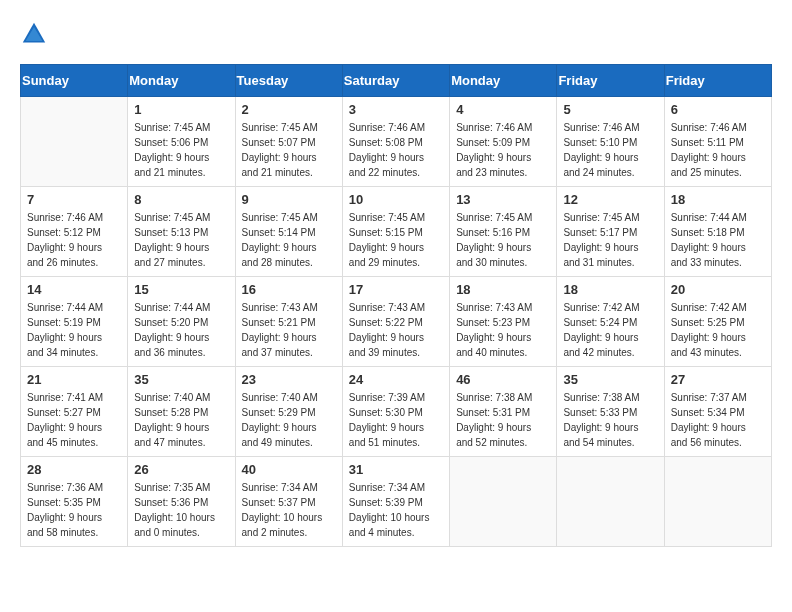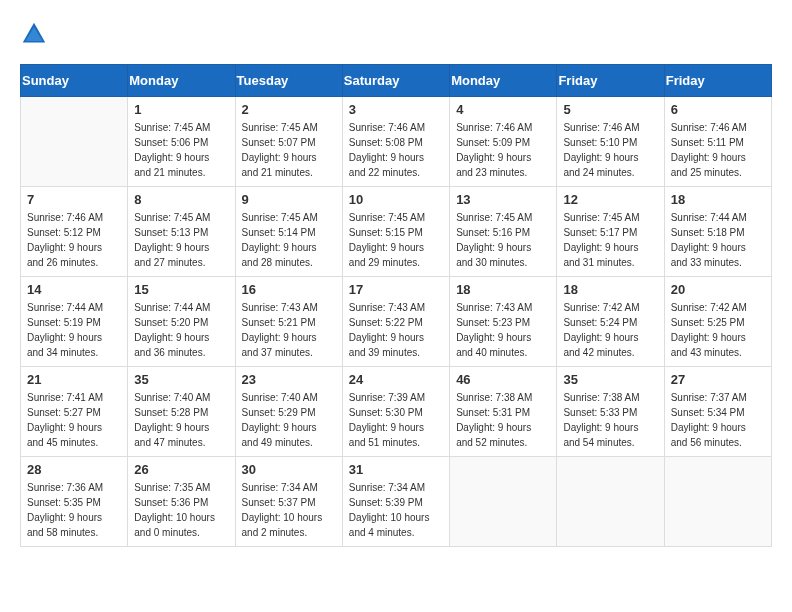--- a/index.html
+++ b/index.html
@@ -243,21 +243,21 @@
       <tr>
         <td>
           <div class="day-number">28</div>
           <div class="day-info">Sunrise: 7:36 AM<br>Sunset: 5:35 PM<br>Daylight: 9 hours and 58 minutes.</div>
         </td>
         <td>
           <div class="day-number">26</div>
           <div class="day-info">Sunrise: 7:35 AM<br>Sunset: 5:36 PM<br>Daylight: 10 hours and 0 minutes.</div>
         </td>
         <td>
-          <div class="day-number">30</div>
+          <div class="day-number">40</div>
           <div class="day-info">Sunrise: 7:34 AM<br>Sunset: 5:37 PM<br>Daylight: 10 hours and 2 minutes.</div>
         </td>
         <td>
           <div class="day-number">31</div>
           <div class="day-info">Sunrise: 7:34 AM<br>Sunset: 5:39 PM<br>Daylight: 10 hours and 4 minutes.</div>
         </td>
         <td class="empty"></td>
         <td class="empty"></td>
         <td class="empty"></td>
       </tr>

